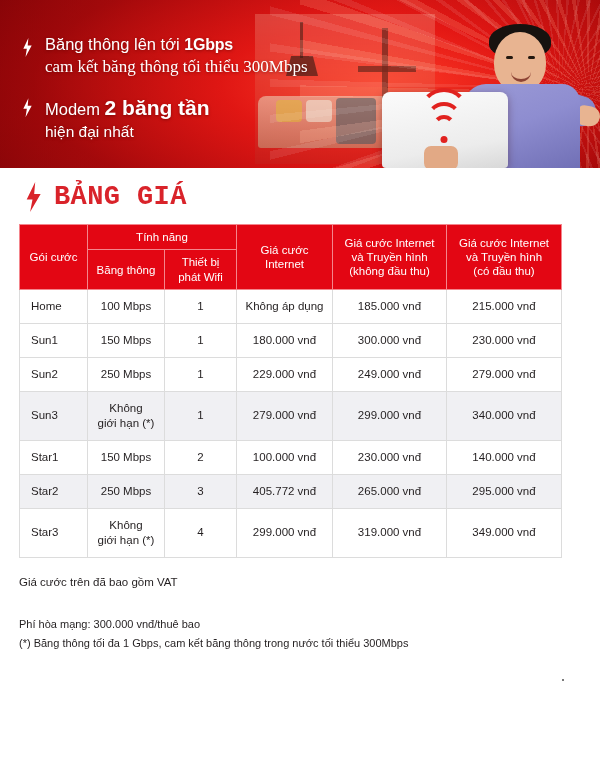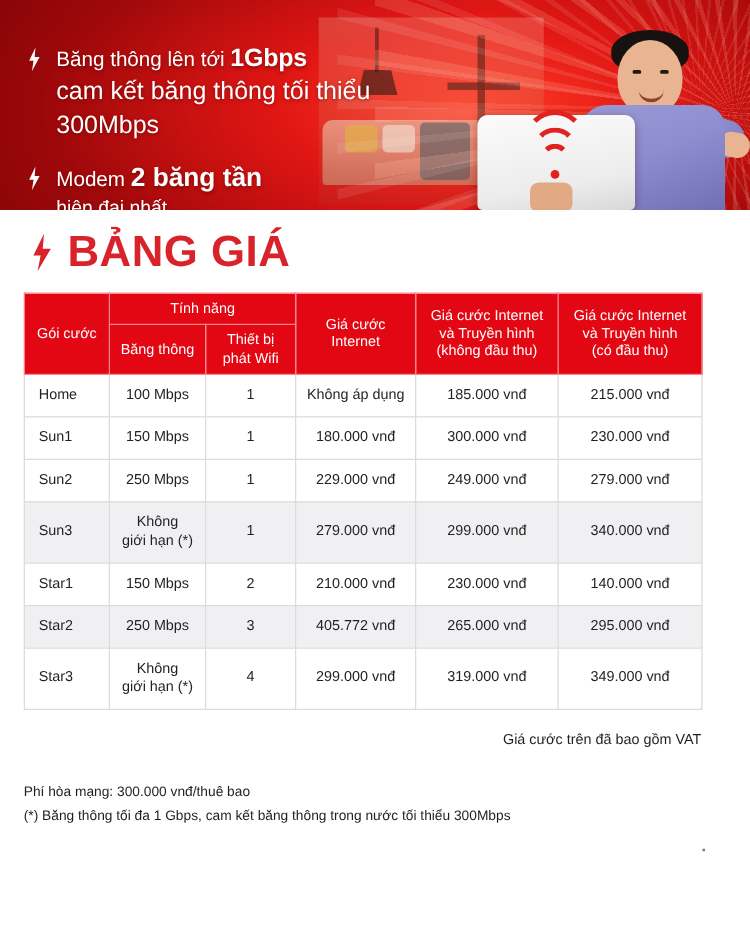--- a/index.html
+++ b/index.html
@@ -146,36 +146,36 @@
 
   .banner-text{position:absolute;left:22px;top:34px;width:300px;z-index:6;}
   .bline{display:flex;align-items:flex-start;margin-bottom:16px;}
   .bolt{
     flex:0 0 auto;width:11px;height:19px;margin:4px 12px 0 0;
     background:#ffffff;
     clip-path:polygon(58% 0,12% 56%,44% 56%,32% 100%,88% 40%,52% 40%);
   }
   .btext{color:#fff;line-height:1.32;text-shadow:0 1px 3px rgba(90,0,0,.55);}
   .btext .r1{font-size:16.5px;}
-  .btext .r1 b{font-size:20px;font-weight:bold;letter-spacing:-.2px;}
-  .btext .r2{font-size:20px;}
+  .btext .r1 b{font-size:16px;font-weight:bold;letter-spacing:-.2px;}
+  .btext .r2{font-size:17px;font-family:Liberation Serif, serif;}
   .btext .m1{font-size:16.5px;text-align:right;}
   .btext .m1 b{font-size:21px;font-weight:bold;}
   .btext .m2{font-size:15.5px;}
 
   
   .section{padding:0 19px;box-sizing:border-box;}
   .title-row{display:flex;align-items:center;margin-top:14px;}
   .title-bolt{
     width:17px;height:30px;margin:0 12px 0 6px;
     background:#d9232a;
     clip-path:polygon(60% 0,10% 58%,44% 58%,30% 100%,92% 40%,54% 40%);
   }
   .title-text{
-    font-size:35px;font-weight:bold;color:#d9232a;letter-spacing:.4px;
+    font-size:27px;font-weight:bold;color:#d9232a;letter-spacing:.4px;font-family:Liberation Mono, monospace;
   }
 
   
   table.price{
     border-collapse:collapse;
     width:542px;
     margin-top:12px;
     table-layout:fixed;
     font-size:11.5px;
     color:#231f20;
@@ -194,21 +194,21 @@
   table.price tr.shaded td{background:#f0f0f3;}
   table.price td.pkg{text-align:left;padding-left:11px;}
   .c1{width:68px;}
   .c2{width:77px;}
   .c3{width:72px;}
   .c4{width:96px;}
   .c5{width:114px;}
   .c6{width:115px;}
 
   .vat-note{
-    text-align:right;width:542px;
+    text-align:left;width:542px;
     font-size:11.5px;color:#231f20;
     margin-top:18px;padding-right:2px;
   }
   .foot{margin-top:27px;font-size:11px;color:#231f20;line-height:1.75;}
   .dot-mark{
     position:absolute;right:36px;top:679px;width:2px;height:2px;background:#7a7a7a;
   }
 </style>
 </head>
 <body>
@@ -340,21 +340,21 @@
           </td>
           <td>1</td>
           <td>279.000 vnđ</td>
           <td>299.000 vnđ</td>
           <td>340.000 vnđ</td>
         </tr>
         <tr>
           <td class="pkg">Star1</td>
           <td>150 Mbps</td>
           <td>2</td>
-          <td>210.000 vnđ</td>
+          <td>100.000 vnđ</td>
           <td>230.000 vnđ</td>
           <td>140.000 vnđ</td>
         </tr>
         <tr class="shaded">
           <td class="pkg">Star2</td>
           <td>250 Mbps</td>
           <td>3</td>
           <td>405.772 vnđ</td>
           <td>265.000 vnđ</td>
           <td>295.000 vnđ</td>

